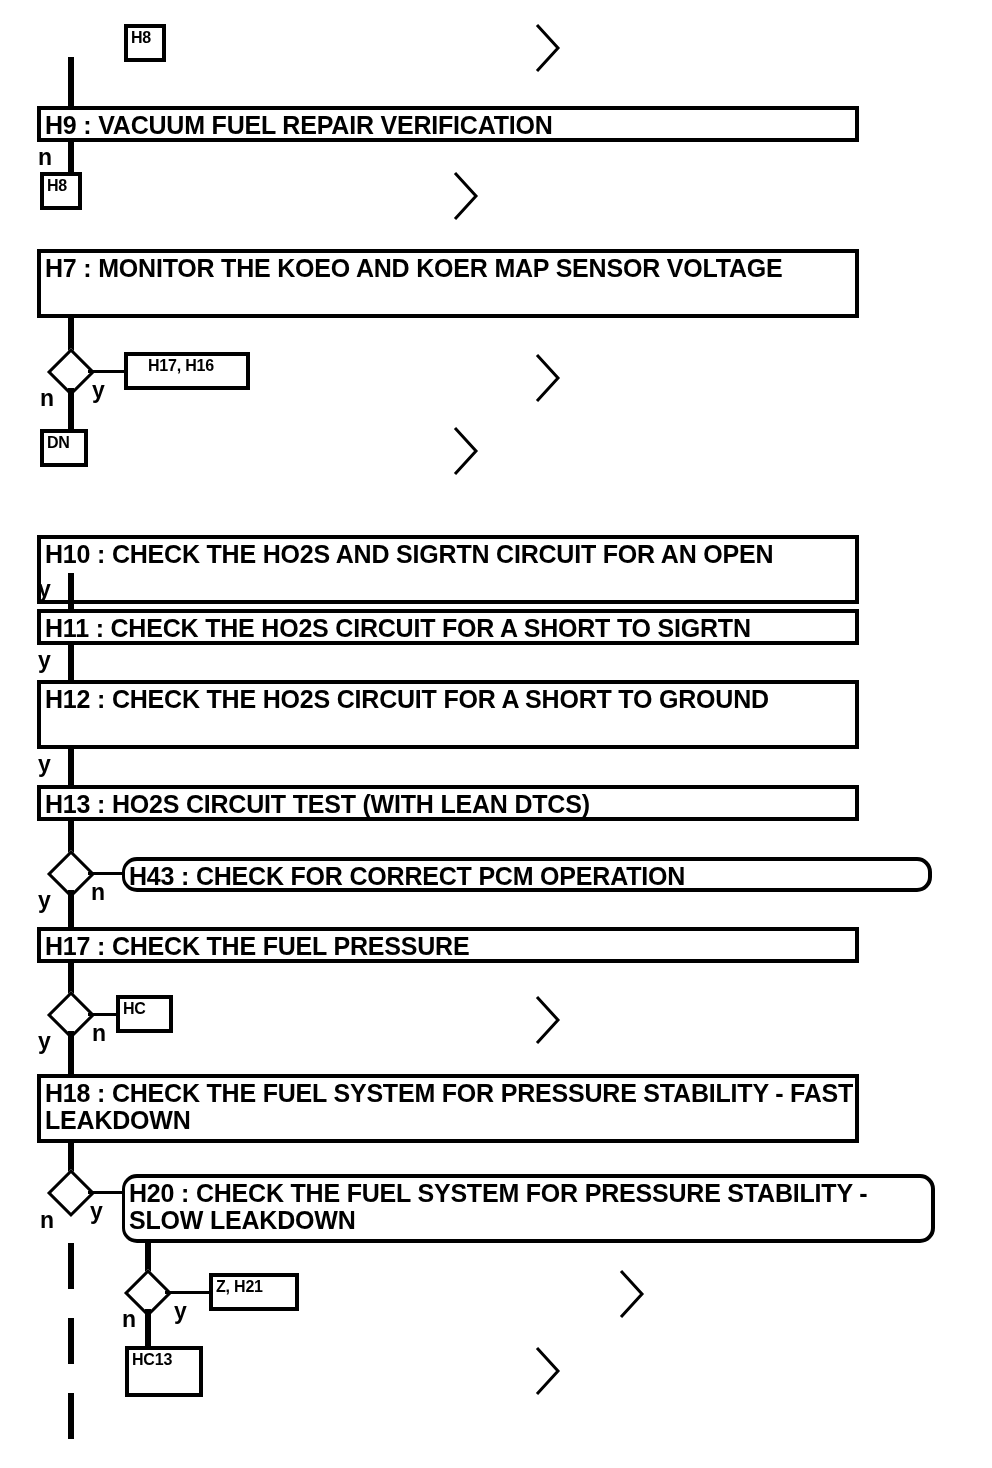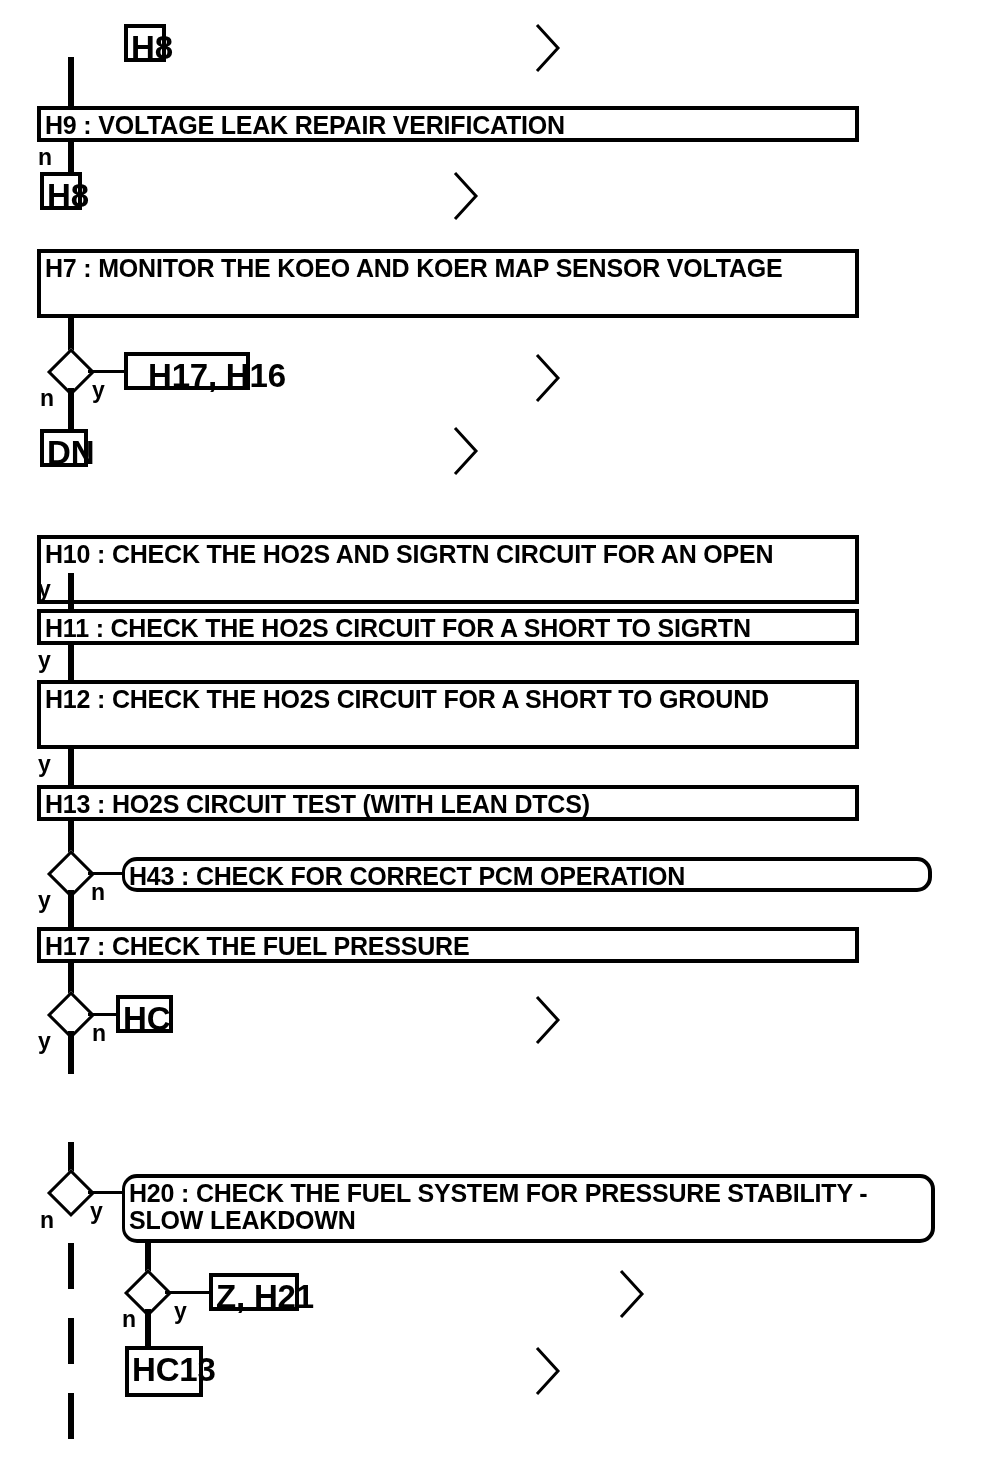--- a/index.html
+++ b/index.html
@@ -30,21 +30,21 @@
     line-height: 1.09;
     letter-spacing: -0.2px;
     padding: 2px 0 2px 4px;
     white-space: pre-line;
   }
   .box.step {
     font-size: 25px;
   }
   
   .box.tag {
-    font-size: 33px;
+    font-size: 16px;
     padding: 1px 3px 1px 3px;
     line-height: 1.15;
     white-space: nowrap;
   }
   
   .box.thinleft {
     border-left-width: 3px;
     border-radius: 15px;
   }
 
@@ -96,21 +96,21 @@
 </style>
 </head>
 <body>
 
 <div id="canvas">
 
   <div class="box tag" style="left:124px; top:24px; width:42px; height:38px;">H8</div>
 
   <div class="vline" style="left:68px; top:57px; width:6px; height:49px;"></div>
 
-  <div class="box step" style="left:37px; top:106px; width:822px; height:36px;">H9 : VOLTAGE LEAK REPAIR VERIFICATION</div>
+  <div class="box step" style="left:37px; top:106px; width:822px; height:36px;">H9 : VACUUM FUEL REPAIR VERIFICATION</div>
 
   <div class="vline" style="left:68px; top:141px; width:6px; height:33px;"></div>
   <div class="blabel" style="left:38px; top:146px;">n</div>
 
   <div class="box tag" style="left:40px; top:172px; width:42px; height:38px;">H8</div>
 
   <div class="box step" style="left:37px; top:249px; width:822px; height:69px;">H7 : MONITOR THE KOEO AND KOER MAP SENSOR VOLTAGE</div>
 
   <div class="vline" style="left:68px; top:317px; width:6px; height:38px;"></div>
 
@@ -158,20 +158,21 @@
 
   <div class="diamond" style="left:54px; top:998px;"></div>
 
   <div class="hline" style="left:88px; top:1013px; width:38px;"></div>
   <div class="blabel" style="left:92px; top:1022px;">n</div>
   <div class="box tag" style="left:116px; top:995px; width:57px; height:38px;">HC</div>
 
   <div class="vline" style="left:68px; top:1031px; width:6px; height:43px;"></div>
   <div class="blabel" style="left:38px; top:1030px;">y</div>
 
+  <div class="box step" style="left:37px; top:1074px; width:822px; height:69px;">H18 : CHECK THE FUEL SYSTEM FOR PRESSURE STABILITY - FAST LEAKDOWN</div>
 
   <div class="vline" style="left:68px; top:1142px; width:6px; height:35px;"></div>
 
   <div class="diamond" style="left:54px; top:1176px;"></div>
 
   <div class="hline" style="left:88px; top:1191px; width:36px;"></div>
   <div class="blabel" style="left:90px; top:1200px;">y</div>
   <div class="box step thinleft" style="left:122px; top:1174px; width:813px; height:69px;">H20 : CHECK THE FUEL SYSTEM FOR PRESSURE STABILITY - SLOW LEAKDOWN</div>
 
   <div class="blabel" style="left:40px; top:1209px;">n</div>

